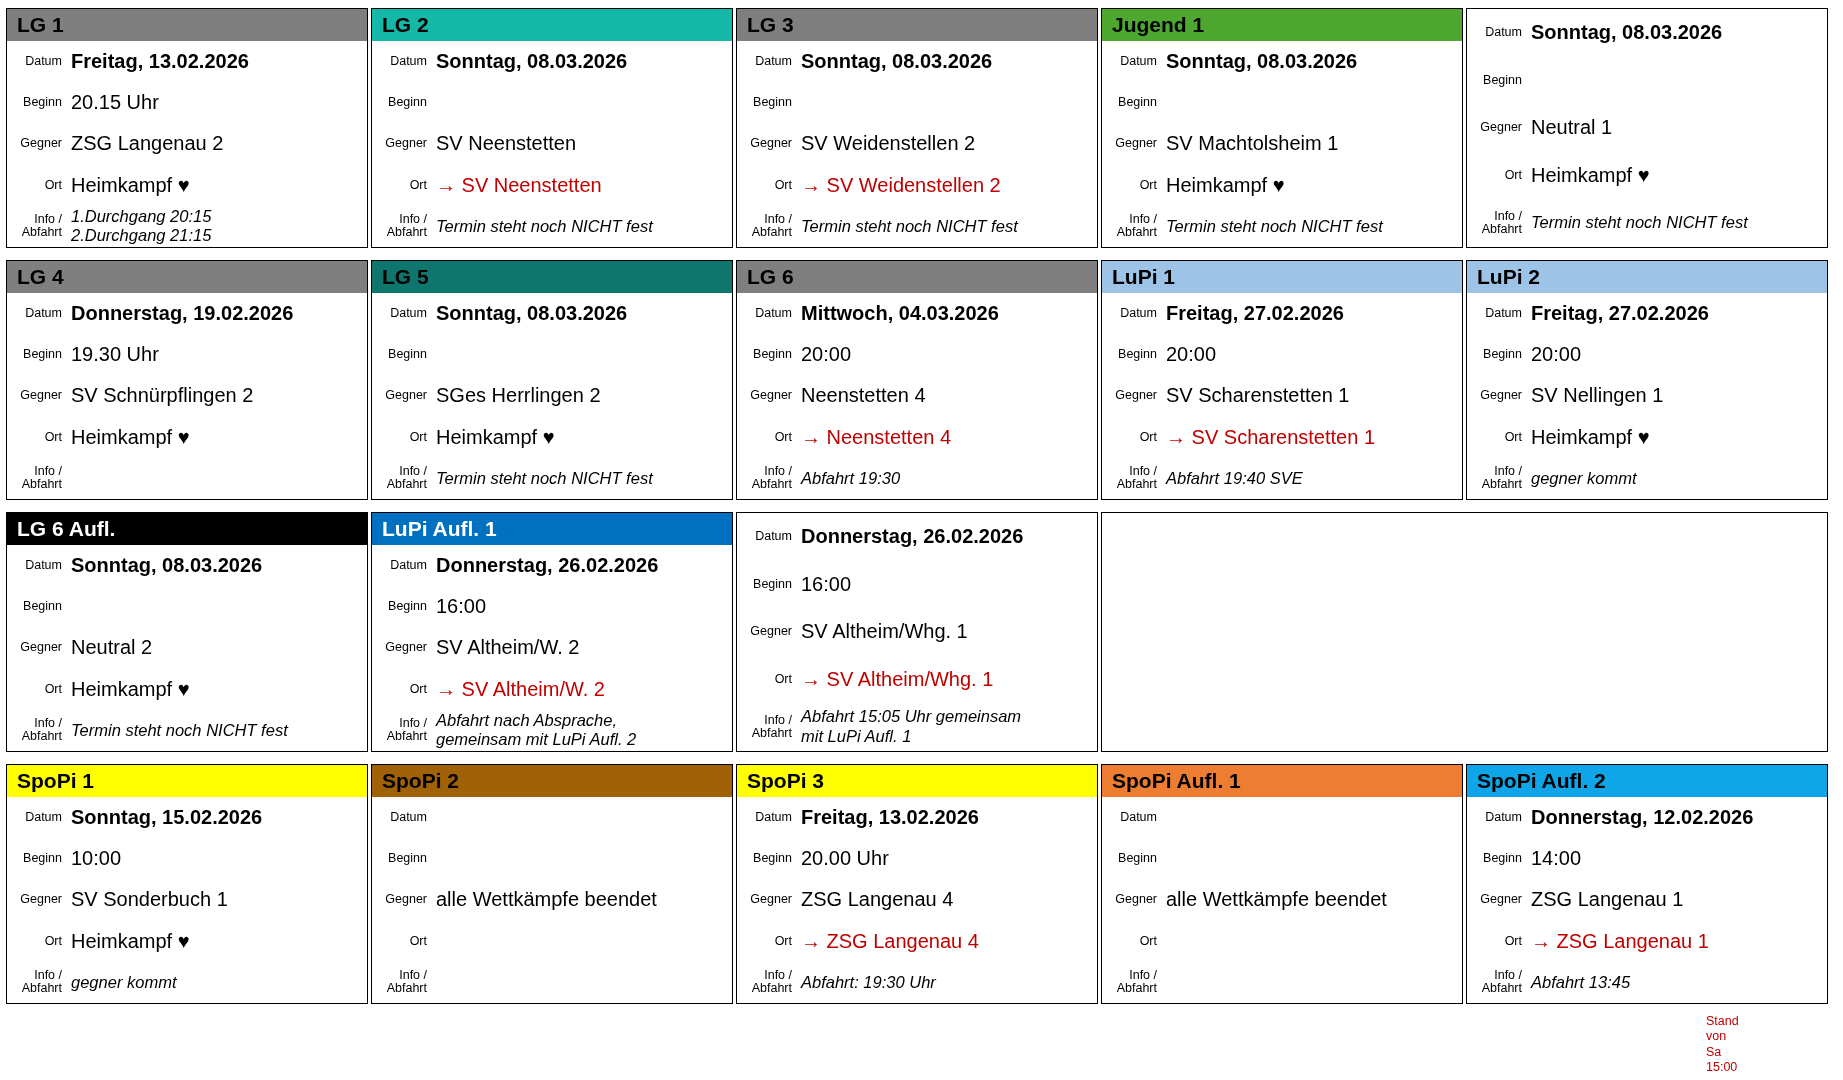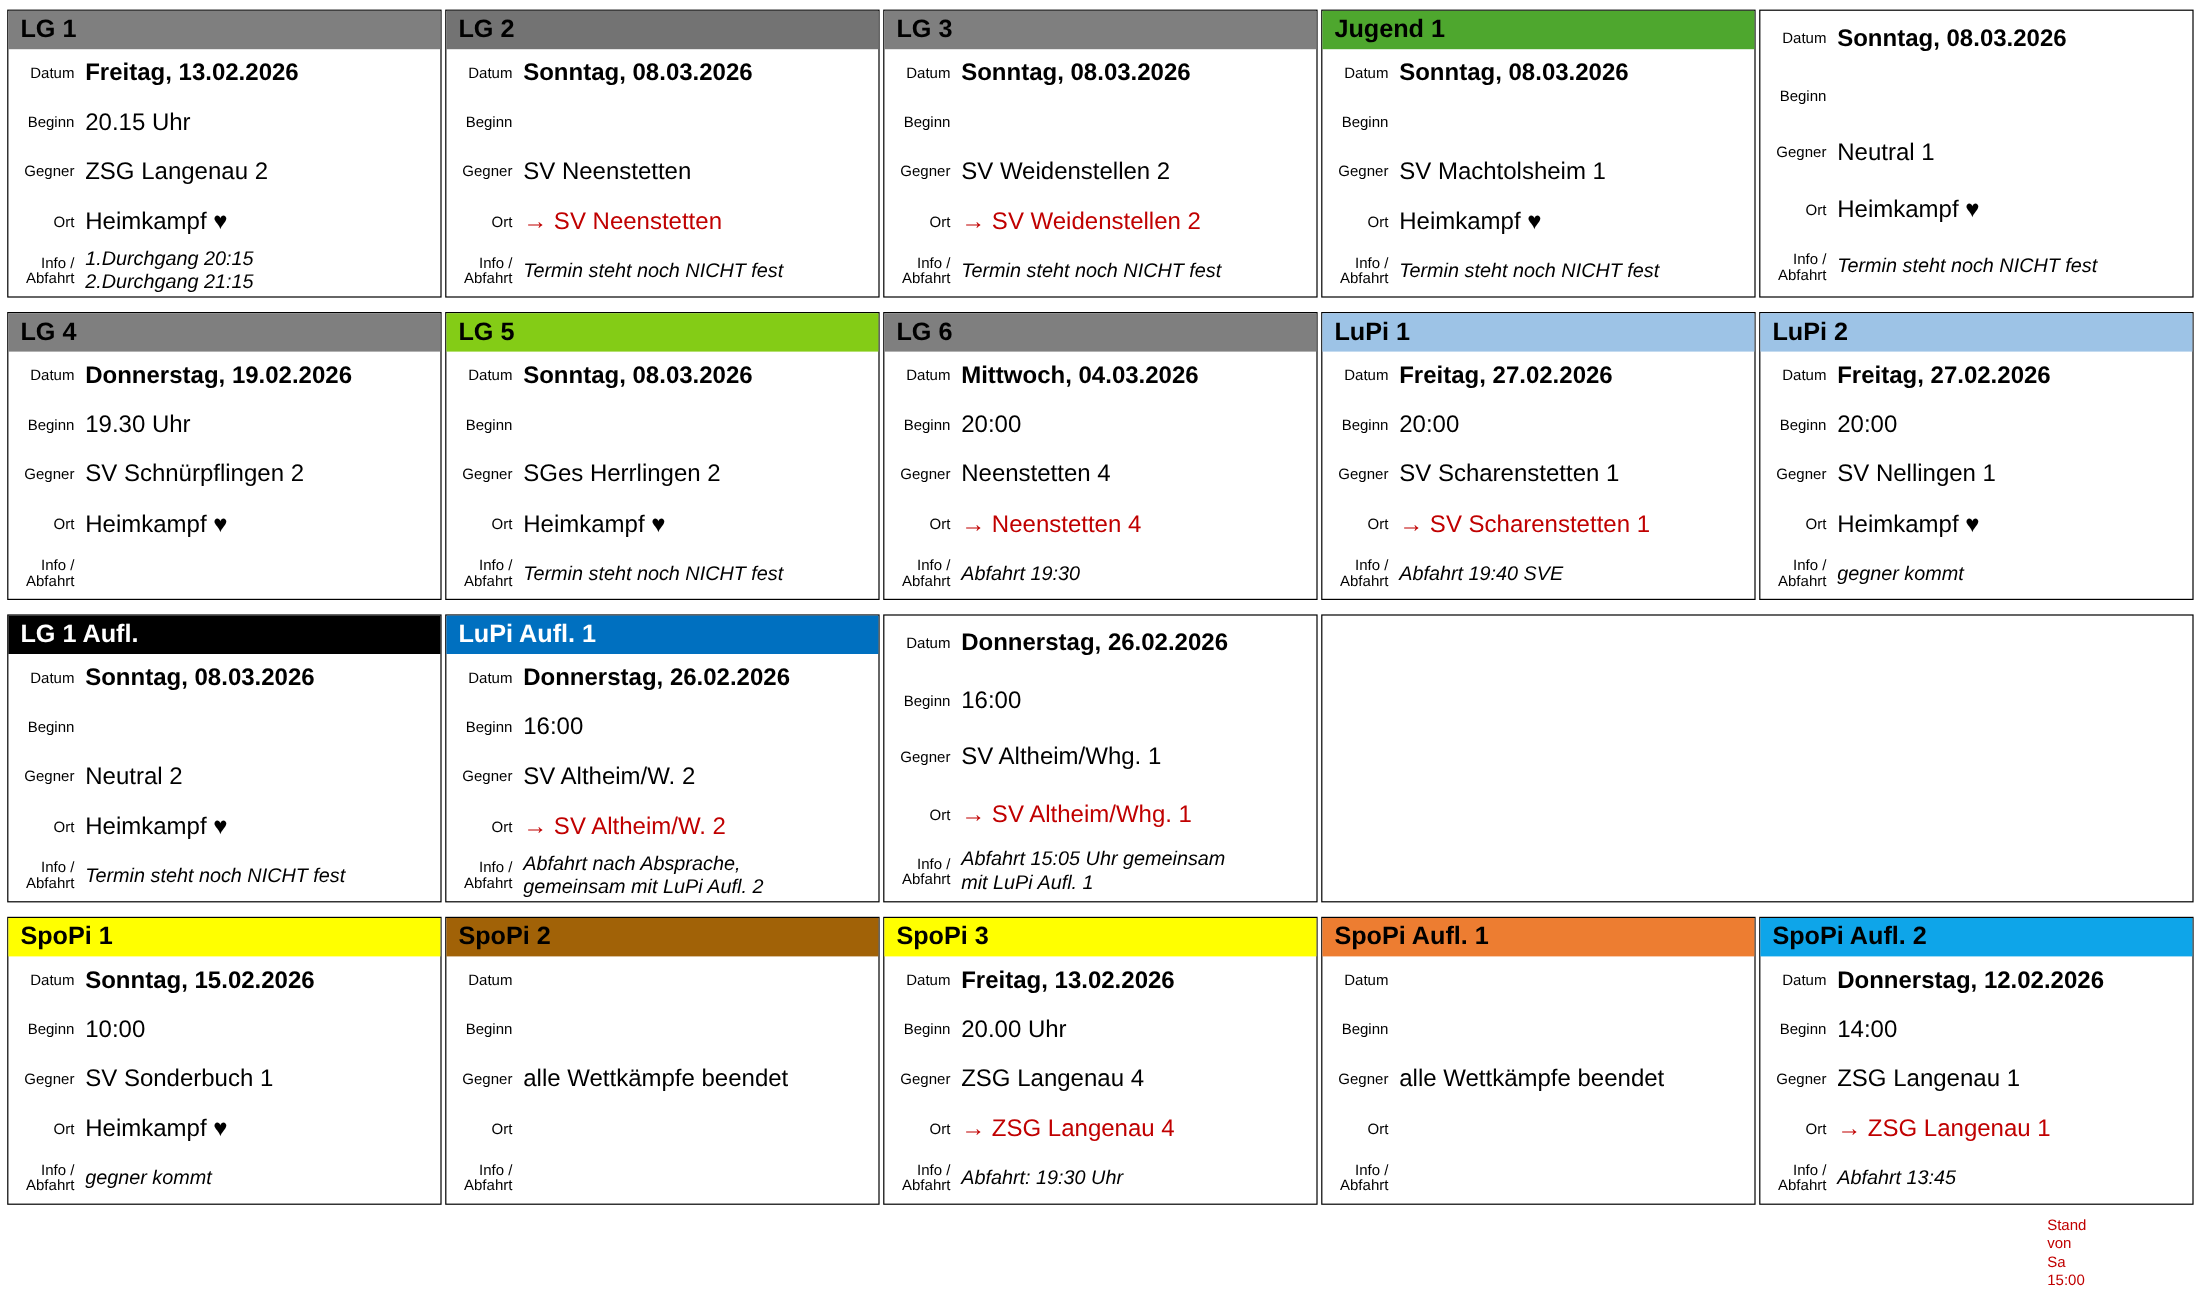--- a/index.html
+++ b/index.html
@@ -97,21 +97,21 @@
           <div class="val">ZSG Langenau 2</div>
           <div class="lbl">Ort</div>
           <div class="val">Heimkampf ♥</div>
           <div class="lbl">Info /
 Abfahrt</div>
           <div class="val italic">1.Durchgang 20:15
 2.Durchgang 21:15</div>
         </div>
       </div>
       <div class="card">
-        <div class="card-head" style="background: #737373; color: rgb(0, 0, 0);">LG 2</div>
+        <div class="card-head" style="background: #14b8a6; color: rgb(0, 0, 0);">LG 2</div>
         <div class="card-body">
           <div class="lbl">Datum</div>
           <div class="val bold">Sonntag, 08.03.2026</div>
           <div class="lbl">Beginn</div>
           <div class="val"></div>
           <div class="lbl">Gegner</div>
           <div class="val">SV Neenstetten</div>
           <div class="lbl">Ort</div>
           <div class="val red">→ SV Neenstetten</div>
           <div class="lbl">Info /
@@ -176,21 +176,21 @@
           <div class="lbl">Gegner</div>
           <div class="val">SV Schnürpflingen 2</div>
           <div class="lbl">Ort</div>
           <div class="val">Heimkampf ♥</div>
           <div class="lbl">Info /
 Abfahrt</div>
           <div class="val italic"></div>
         </div>
       </div>
       <div class="card">
-        <div class="card-head" style="background: #84cc16; color: rgb(0, 0, 0);">LG 5</div>
+        <div class="card-head" style="background: #0f766e; color: rgb(0, 0, 0);">LG 5</div>
         <div class="card-body">
           <div class="lbl">Datum</div>
           <div class="val bold">Sonntag, 08.03.2026</div>
           <div class="lbl">Beginn</div>
           <div class="val"></div>
           <div class="lbl">Gegner</div>
           <div class="val">SGes Herrlingen 2</div>
           <div class="lbl">Ort</div>
           <div class="val">Heimkampf ♥</div>
           <div class="lbl">Info /
@@ -240,21 +240,21 @@
           <div class="lbl">Gegner</div>
           <div class="val">SV Nellingen 1</div>
           <div class="lbl">Ort</div>
           <div class="val">Heimkampf ♥</div>
           <div class="lbl">Info /
 Abfahrt</div>
           <div class="val italic">gegner kommt</div>
         </div>
       </div>
       <div class="card">
-        <div class="card-head" style="background: rgb(0, 0, 0); color: rgb(255, 255, 255);">LG 1 Aufl.</div>
+        <div class="card-head" style="background: rgb(0, 0, 0); color: rgb(255, 255, 255);">LG 6 Aufl.</div>
         <div class="card-body">
           <div class="lbl">Datum</div>
           <div class="val bold">Sonntag, 08.03.2026</div>
           <div class="lbl">Beginn</div>
           <div class="val"></div>
           <div class="lbl">Gegner</div>
           <div class="val">Neutral 2</div>
           <div class="lbl">Ort</div>
           <div class="val">Heimkampf ♥</div>
           <div class="lbl">Info /

